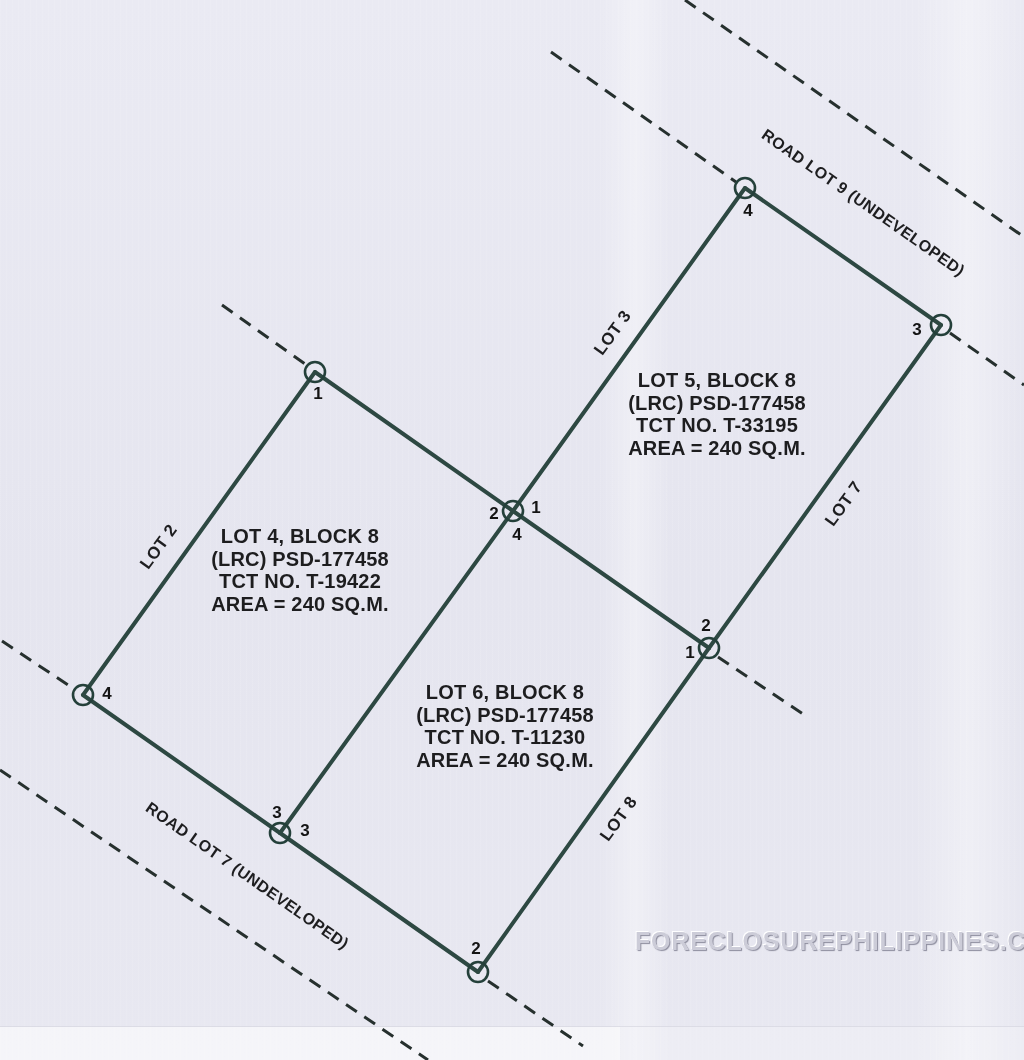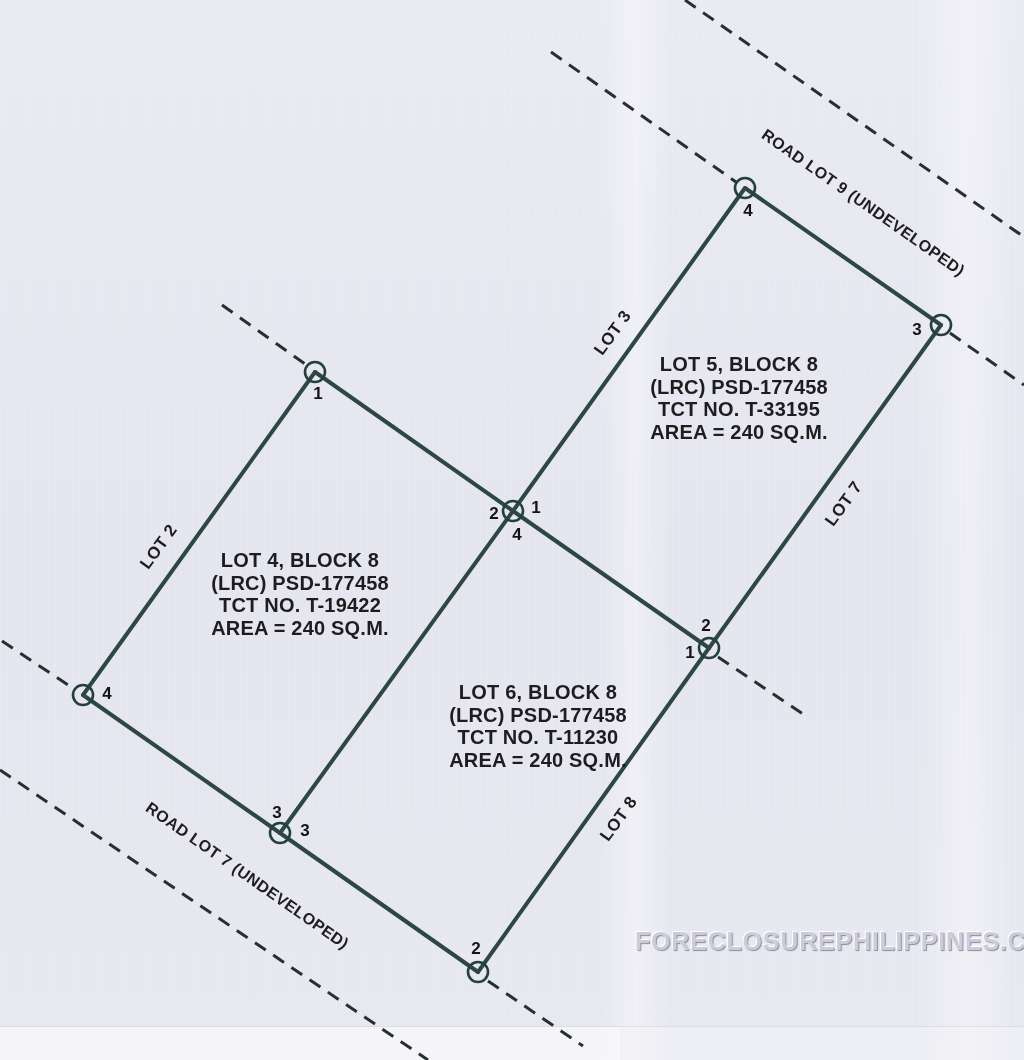--- a/index.html
+++ b/index.html
@@ -78,33 +78,33 @@
       <circle cx="315" cy="372" r="10" fill="none" stroke="#24403a" stroke-width="2.6"></circle>
       <circle cx="513" cy="511" r="10" fill="none" stroke="#24403a" stroke-width="2.6"></circle>
       <circle cx="83" cy="695" r="10" fill="none" stroke="#24403a" stroke-width="2.6"></circle>
       <circle cx="280" cy="833" r="10" fill="none" stroke="#24403a" stroke-width="2.6"></circle>
       <circle cx="745" cy="188" r="10" fill="none" stroke="#24403a" stroke-width="2.6"></circle>
       <circle cx="941" cy="325" r="10" fill="none" stroke="#24403a" stroke-width="2.6"></circle>
       <circle cx="709" cy="648" r="10" fill="none" stroke="#24403a" stroke-width="2.6"></circle>
       <circle cx="478" cy="972" r="10" fill="none" stroke="#24403a" stroke-width="2.6"></circle>
     </svg>
 
-  <div class="lot-block" style="left: 300px; top: 549px;">
+  <div class="lot-block" style="left: 300px; top: 525px;">
     <div>LOT 4, BLOCK 8</div>
     <div>(LRC) PSD-177458</div>
     <div>TCT NO. T-19422</div>
     <div>AREA = 240 SQ.M.</div>
   </div>
-  <div class="lot-block" style="left: 717px; top: 353px; margin-left: 22px;">
+  <div class="lot-block" style="left: 717px; top: 369px;">
     <div>LOT 5, BLOCK 8</div>
     <div>(LRC) PSD-177458</div>
     <div>TCT NO. T-33195</div>
     <div>AREA = 240 SQ.M.</div>
   </div>
-  <div class="lot-block" style="left: 538px; top: 681px;">
+  <div class="lot-block" style="left: 505px; top: 681px;">
     <div>LOT 6, BLOCK 8</div>
     <div>(LRC) PSD-177458</div>
     <div>TCT NO. T-11230</div>
     <div>AREA = 240 SQ.M.</div>
   </div>
 
   <div id="overlay">
       <span class="cnum" style="left: 318px; top: 394px;">1</span>
       <span class="cnum" style="left: 494px; top: 514px;">2</span>
       <span class="cnum" style="left: 536px; top: 508px;">1</span>

